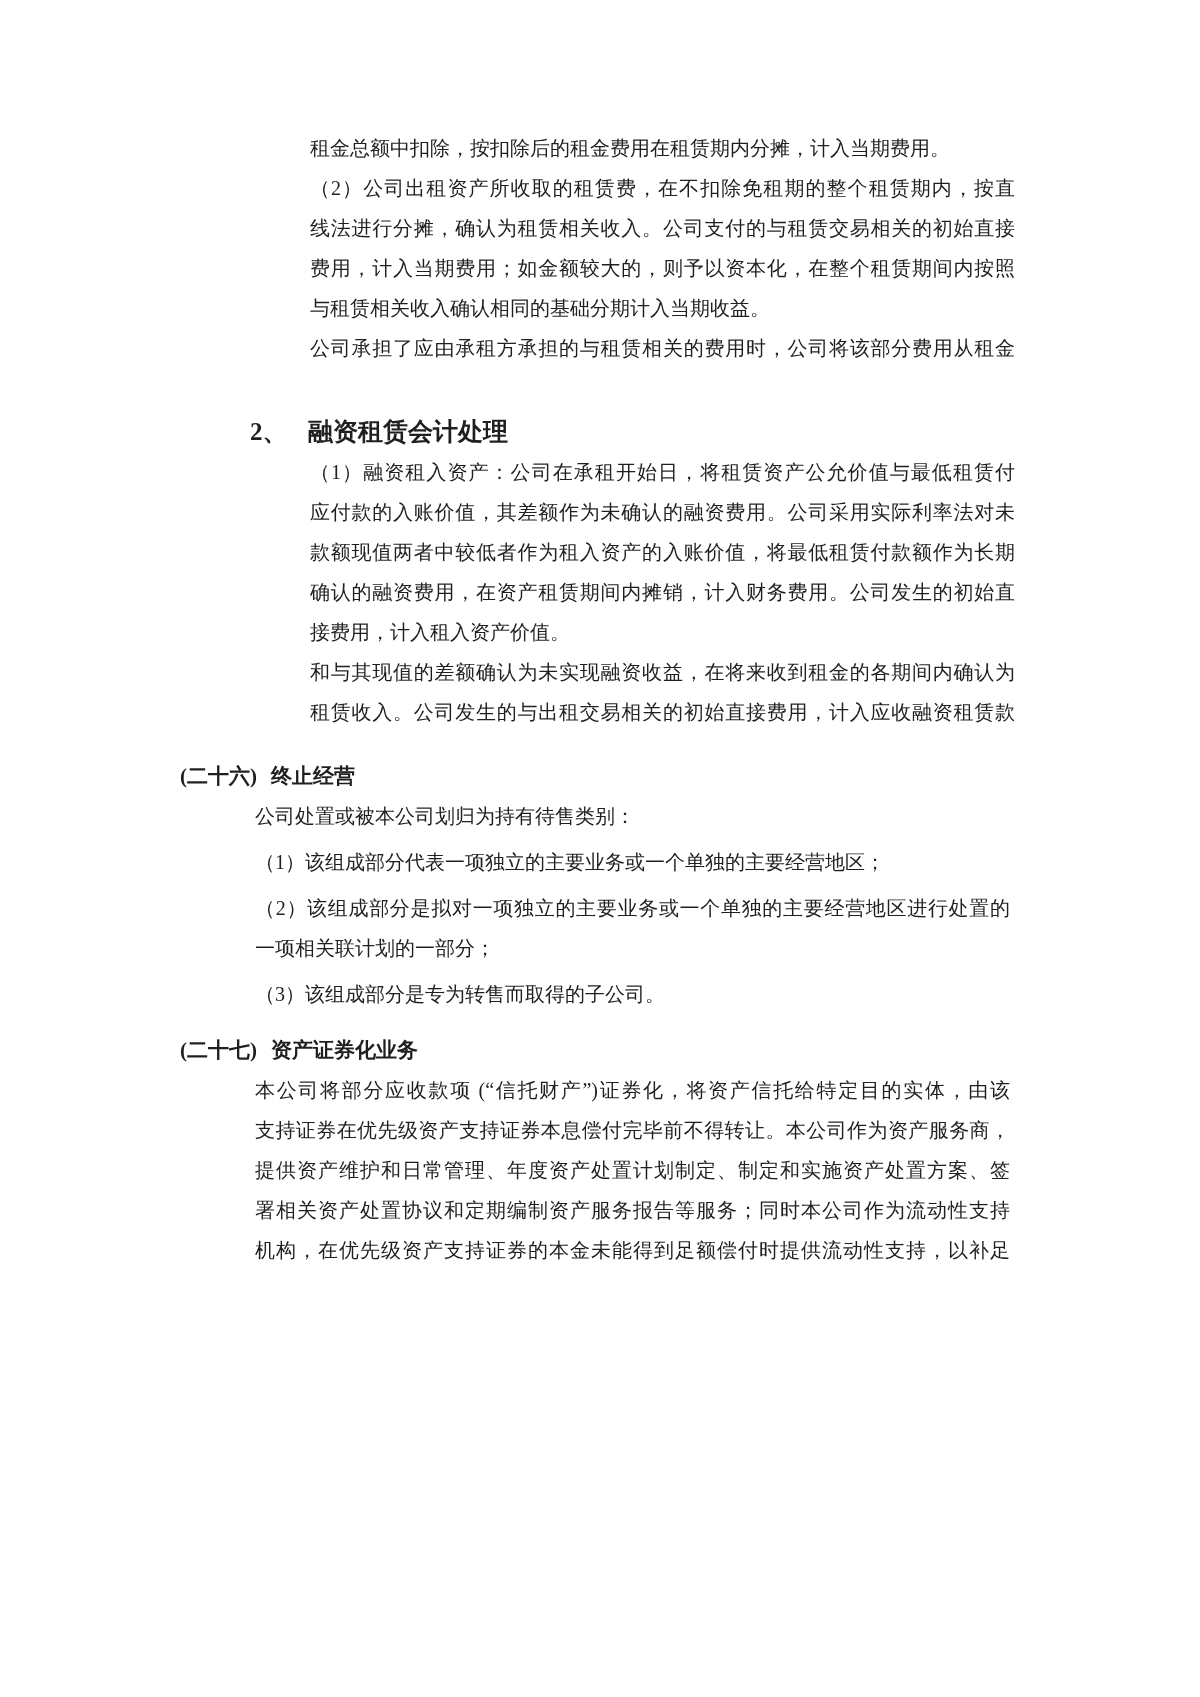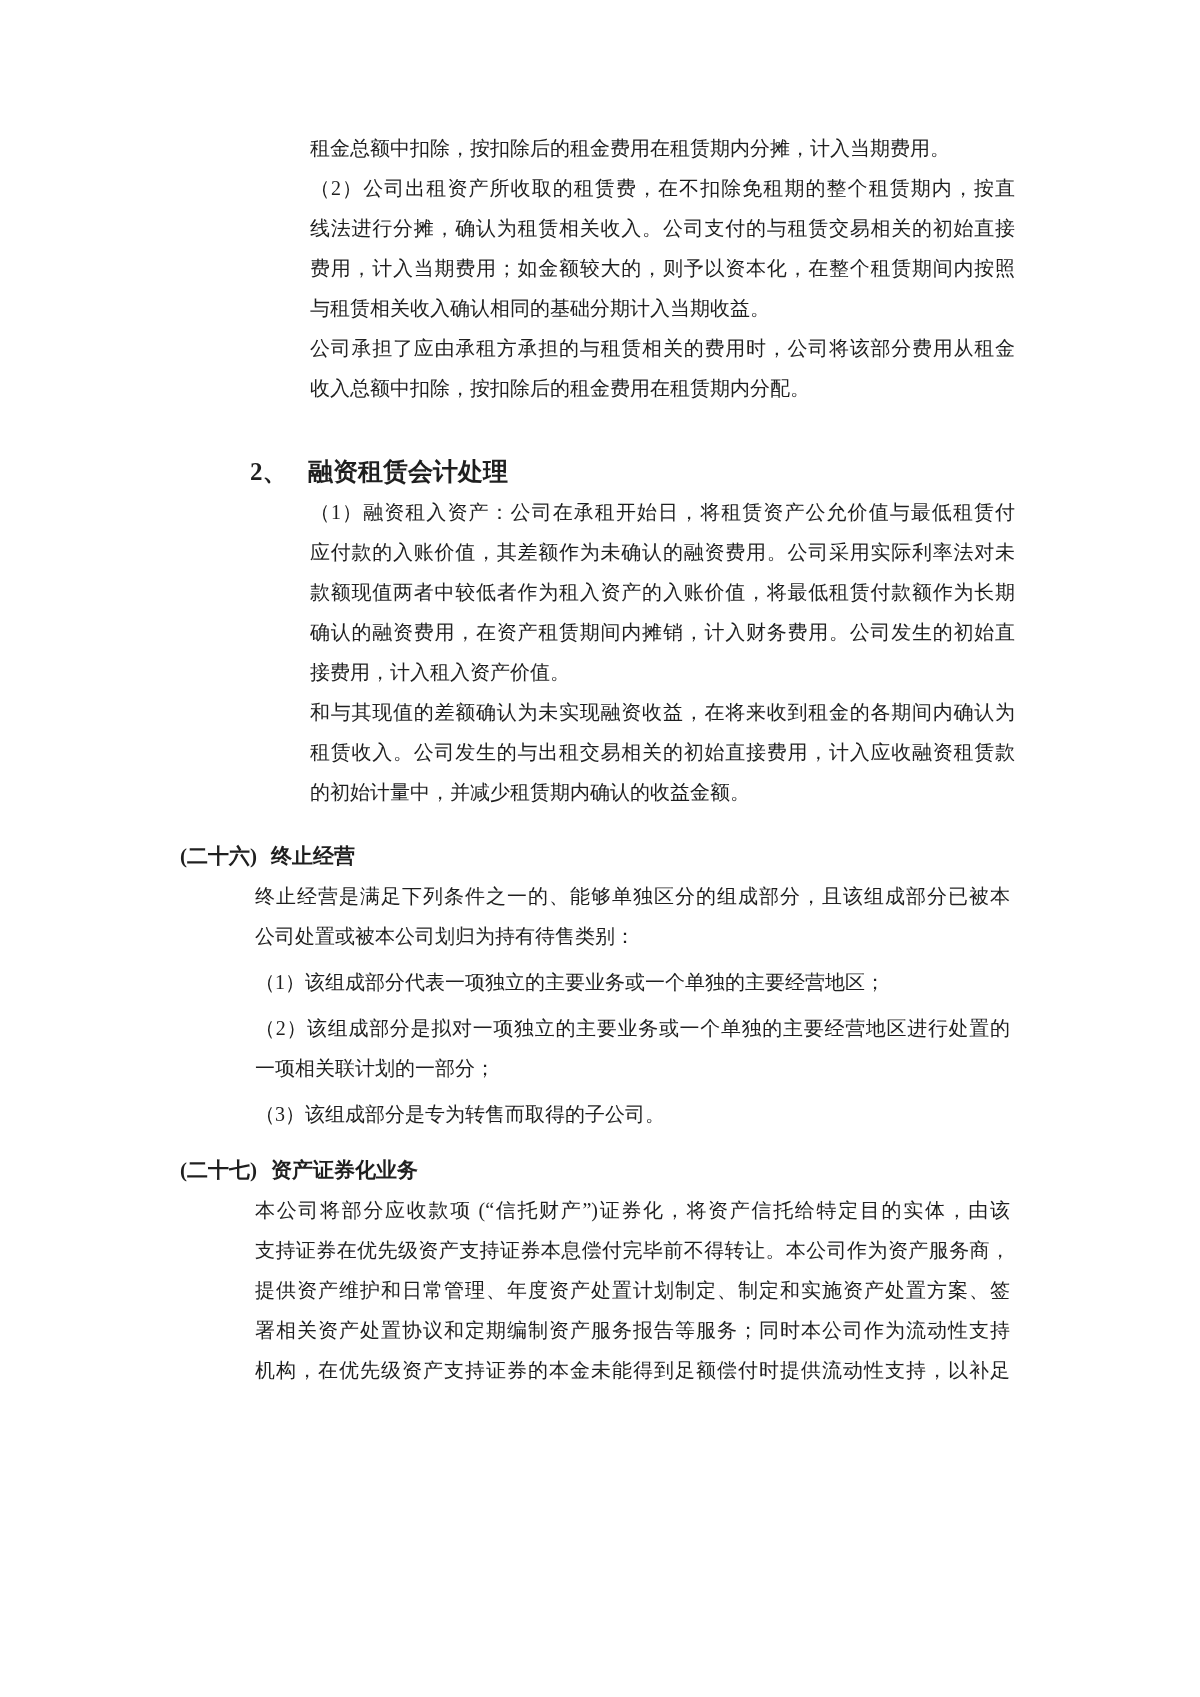--- a/index.html
+++ b/index.html
@@ -85,50 +85,47 @@
         <div class="line last">租金总额中扣除，按扣除后的租金费用在租赁期内分摊，计入当期费用。</div>
       </div>
     <div class="para">
         <div class="line">（2）公司出租资产所收取的租赁费，在不扣除免租期的整个租赁期内，按直</div>
         <div class="line">线法进行分摊，确认为租赁相关收入。公司支付的与租赁交易相关的初始直接</div>
         <div class="line">费用，计入当期费用；如金额较大的，则予以资本化，在整个租赁期间内按照</div>
         <div class="line last">与租赁相关收入确认相同的基础分期计入当期收益。</div>
       </div>
     <div class="para">
         <div class="line">公司承担了应由承租方承担的与租赁相关的费用时，公司将该部分费用从租金</div>
-        <div class="line last">收入总额中扣除，按扣除后的租金费用在租赁期内分配。</div>
       </div>
   </div>
 
   <div class="item-heading">
     <span class="num">2、</span><span class="title">融资租赁会计处理</span>
   </div>
 
   <div class="block indent-2">
     <div class="para">
         <div class="line">（1）融资租入资产：公司在承租开始日，将租赁资产公允价值与最低租赁付</div>
         <div class="line">应付款的入账价值，其差额作为未确认的融资费用。公司采用实际利率法对未</div>
         <div class="line">款额现值两者中较低者作为租入资产的入账价值，将最低租赁付款额作为长期</div>
         <div class="line">确认的融资费用，在资产租赁期间内摊销，计入财务费用。公司发生的初始直</div>
         <div class="line last">接费用，计入租入资产价值。</div>
       </div>
     <div class="para">
         <div class="line">和与其现值的差额确认为未实现融资收益，在将来收到租金的各期间内确认为</div>
         <div class="line">租赁收入。公司发生的与出租交易相关的初始直接费用，计入应收融资租赁款</div>
-        <div class="line last">的初始计量中，并减少租赁期内确认的收益金额。</div>
       </div>
   </div>
 
   <div class="sec-heading sec26-h">
     <span class="sec-num">(二十六)</span><span>终止经营</span>
   </div>
 
   <div class="block indent-1 spaced">
     <div class="para">
-        <div class="line">终止经营是满足下列条件之一的、能够单独区分的组成部分，且该组成部分已被本</div>
         <div class="line last">公司处置或被本公司划归为持有待售类别：</div>
       </div>
     <div class="para">
         <div class="line last">（1）该组成部分代表一项独立的主要业务或一个单独的主要经营地区；</div>
       </div>
     <div class="para">
         <div class="line">（2）该组成部分是拟对一项独立的主要业务或一个单独的主要经营地区进行处置的</div>
         <div class="line last">一项相关联计划的一部分；</div>
       </div>
     <div class="para">

